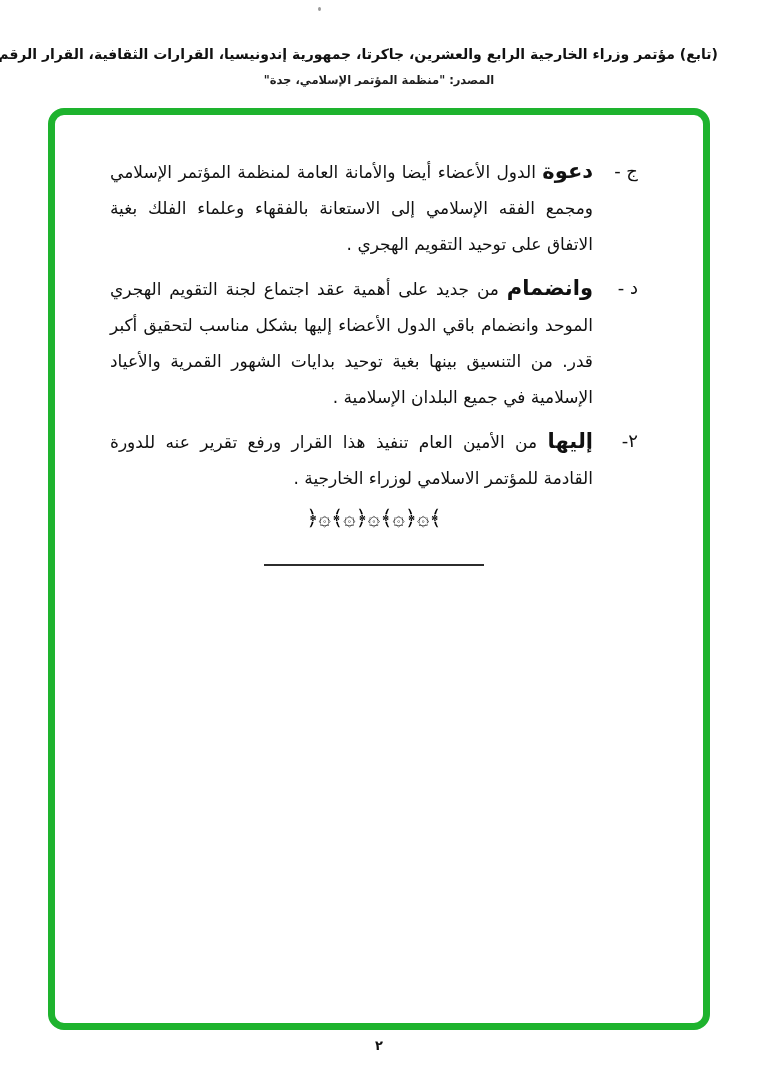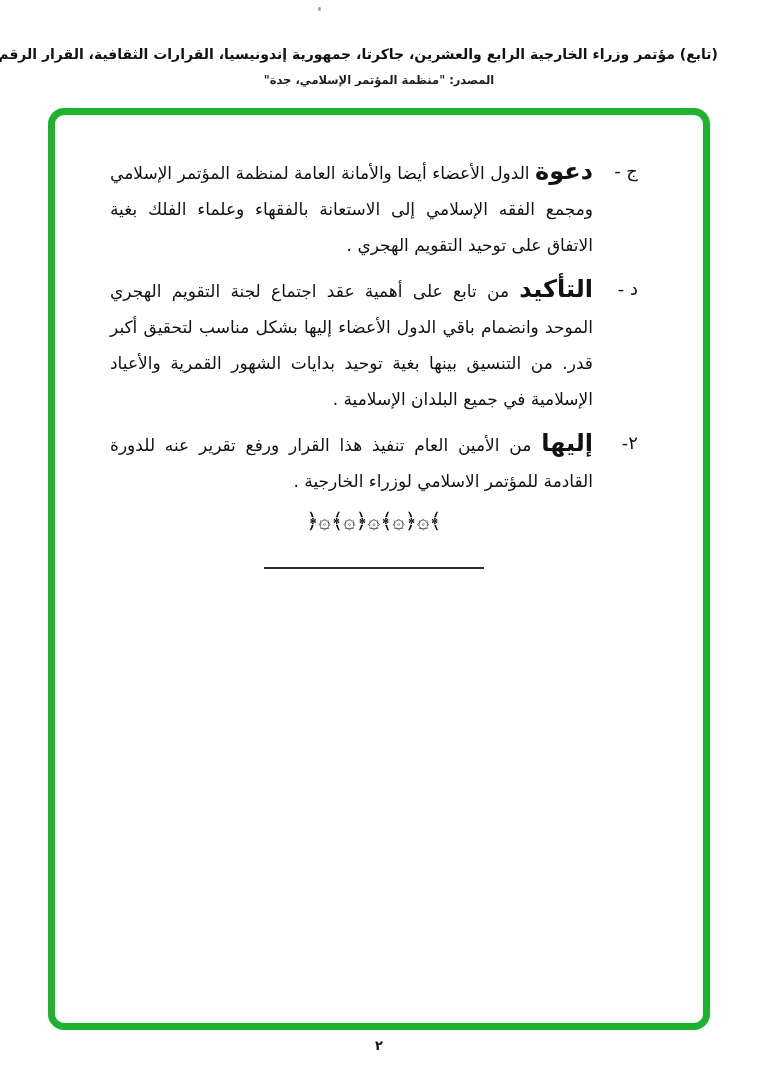--- a/index.html
+++ b/index.html
@@ -54,21 +54,21 @@
   .para-text{
     flex:1;
     margin:0;
     font-size:17px;
     line-height:36px;
     text-align:justify;
     text-align-last:right;
   }
   .lead-word{
     font-weight:bold;
-    font-size:24px;
+    font-size:21px;
   }
   .ornament{
     margin-top:2px;
     text-align:center;
     font-size:21px;
     letter-spacing:3px;
     line-height:28px;
     direction:rtl;
     color:#000;
   }
@@ -103,22 +103,22 @@
       <span class="para-marker">ج -</span>
       <p class="para-text">
         <span class="lead-word">دعوة</span>
         <span>الدول الأعضاء أيضا والأمانة العامة لمنظمة المؤتمر الإسلامي ومجمع الفقه الإسلامي إلى الاستعانة بالفقهاء وعلماء الفلك بغية الاتفاق على توحيد التقويم الهجري .</span>
       </p>
     </div>
 
     <div class="para">
       <span class="para-marker">د -</span>
       <p class="para-text">
-        <span class="lead-word">التأكيد</span>
-        <span>من تابع على أهمية عقد اجتماع لجنة التقويم الهجري الموحد وانضمام باقي الدول الأعضاء إليها بشكل مناسب لتحقيق أكبر قدر. من التنسيق بينها بغية توحيد بدايات الشهور القمرية والأعياد الإسلامية في جميع البلدان الإسلامية .</span>
+        <span class="lead-word">وانضمام</span>
+        <span>من جديد على أهمية عقد اجتماع لجنة التقويم الهجري الموحد وانضمام باقي الدول الأعضاء إليها بشكل مناسب لتحقيق أكبر قدر. من التنسيق بينها بغية توحيد بدايات الشهور القمرية والأعياد الإسلامية في جميع البلدان الإسلامية .</span>
       </p>
     </div>
 
     <div class="para">
       <span class="para-marker">٢-</span>
       <p class="para-text">
         <span class="lead-word">إليها</span>
         <span>من الأمين العام تنفيذ هذا القرار ورفع تقرير عنه للدورة القادمة للمؤتمر الاسلامي لوزراء الخارجية .</span>
       </p>
     </div>

